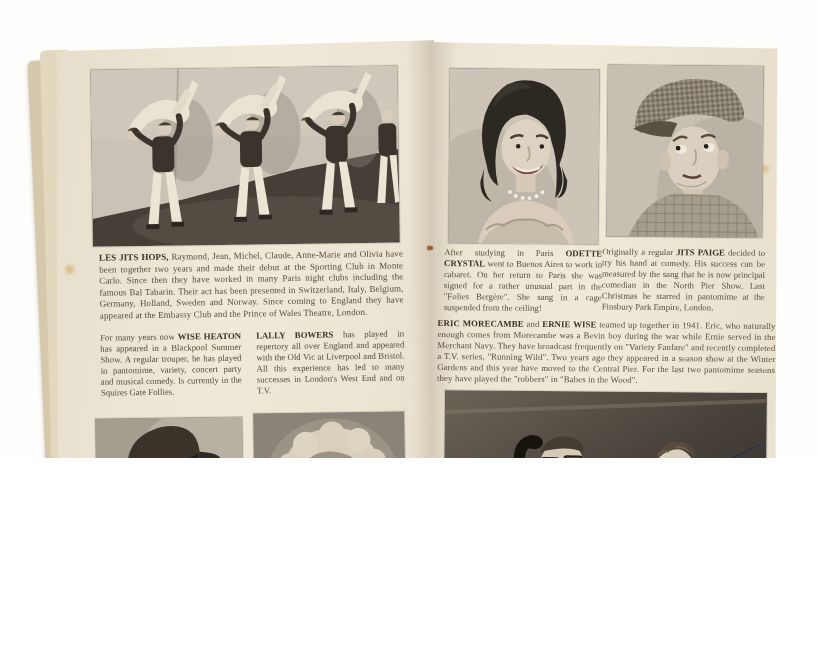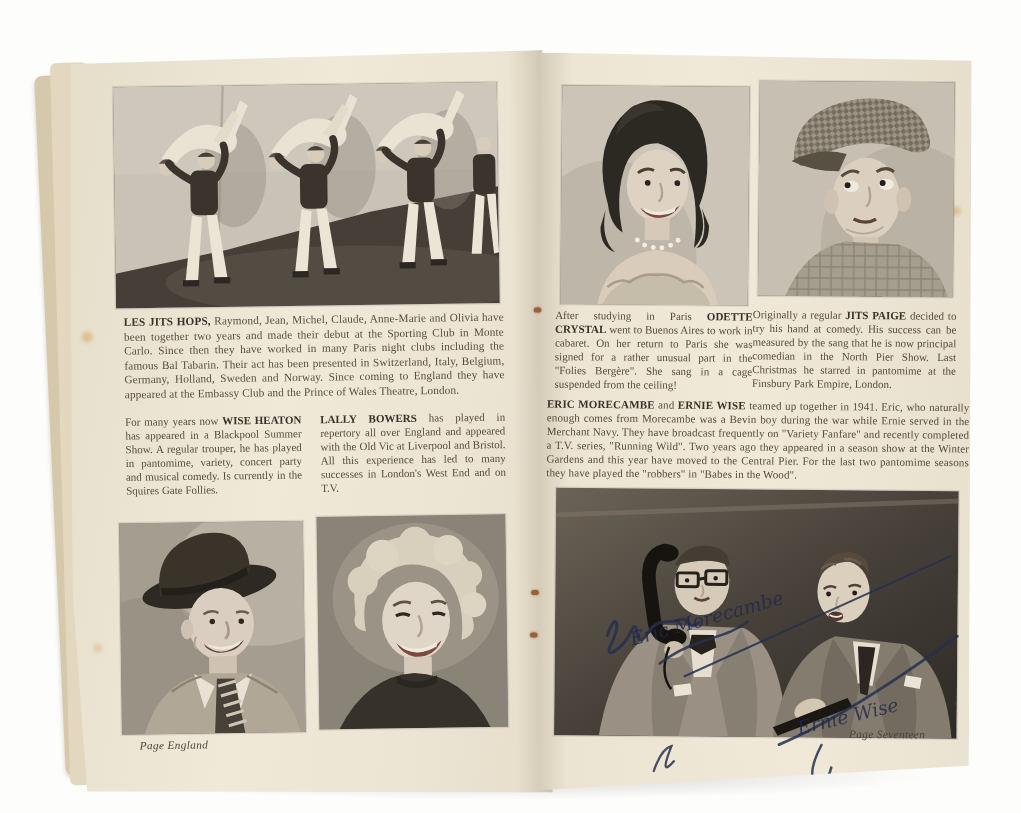--- a/index.html
+++ b/index.html
@@ -1,16 +1,16 @@
 <!DOCTYPE html>
 <html><head>
 <meta charset="utf-8">
 <style>
   html,body{margin:0;padding:0;}
-  .stage{position:relative;width:817px;height:650px;background:#fdfdfc;overflow:hidden;
+  .stage{position:relative;width:817px;height:458px;background:#fdfdfc;overflow:hidden;
          font-family:"Liberation Serif","DejaVu Serif",serif;}
   .abs{position:absolute;}
   .book-shadow{left:55px;top:600px;width:690px;height:40px;
     background:radial-gradient(ellipse at 50% 50%, rgba(60,50,35,.22), rgba(60,50,35,0) 70%);}
   .edge-stack1{left:40px;top:60px;width:34px;height:560px;background:#d6c9ab;
     transform:rotate(-2.6deg);border-radius:6px;box-shadow:0 2px 4px rgba(80,60,30,.25);}
   .edge-stack2{left:48px;top:50px;width:30px;height:578px;background:#e3d8bf;
     transform:rotate(-1.6deg);border-radius:5px;}
   .page{box-shadow:0 3px 10px rgba(70,55,30,.28);}
   .page-left{left:52px;top:40px;width:382px;height:594px;transform:rotate(-0.8deg);

